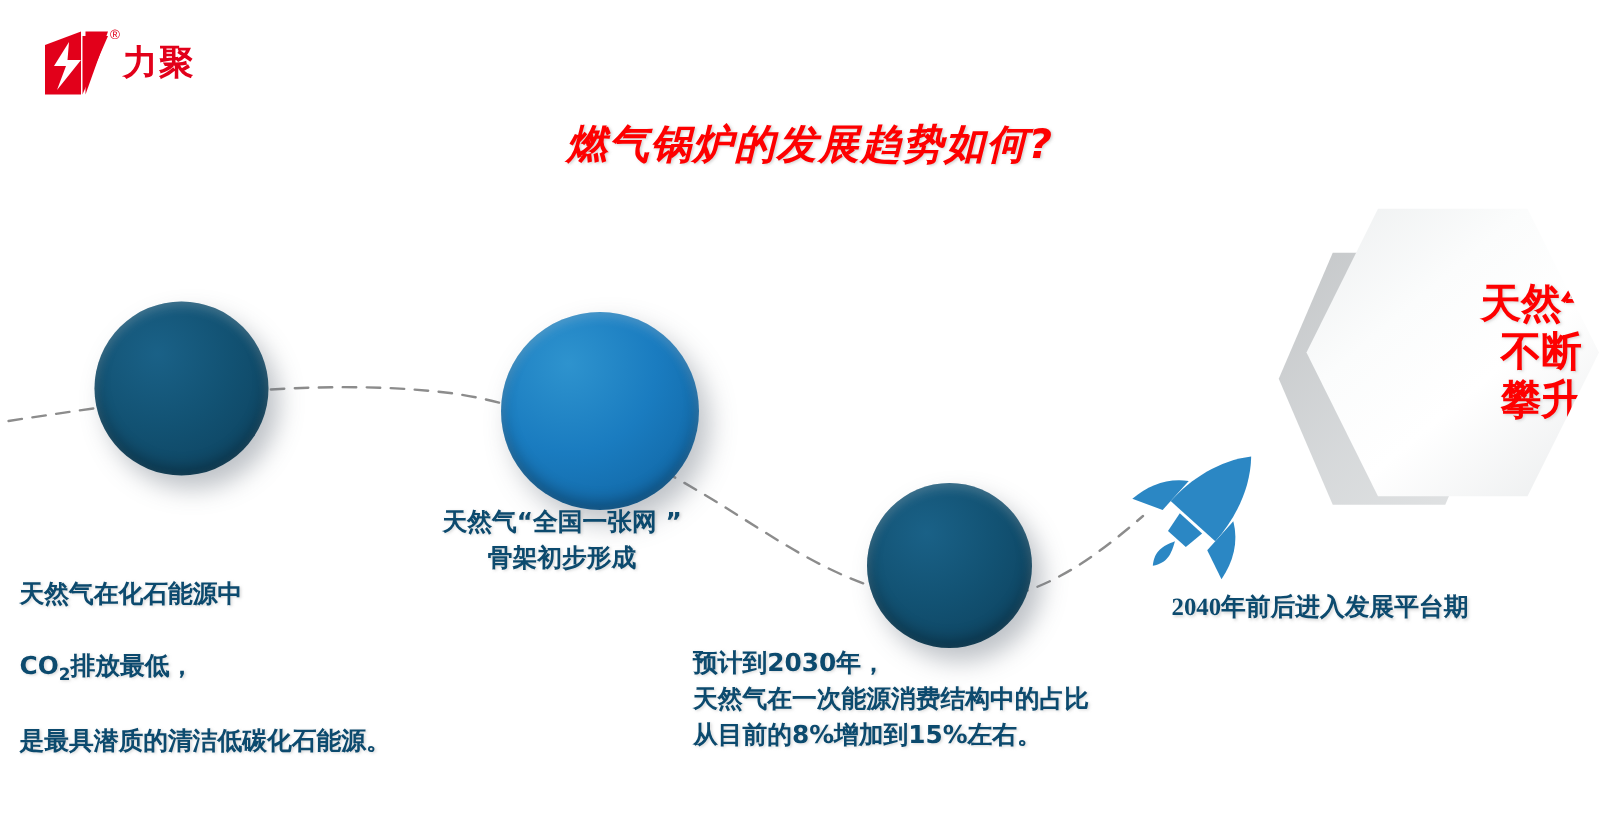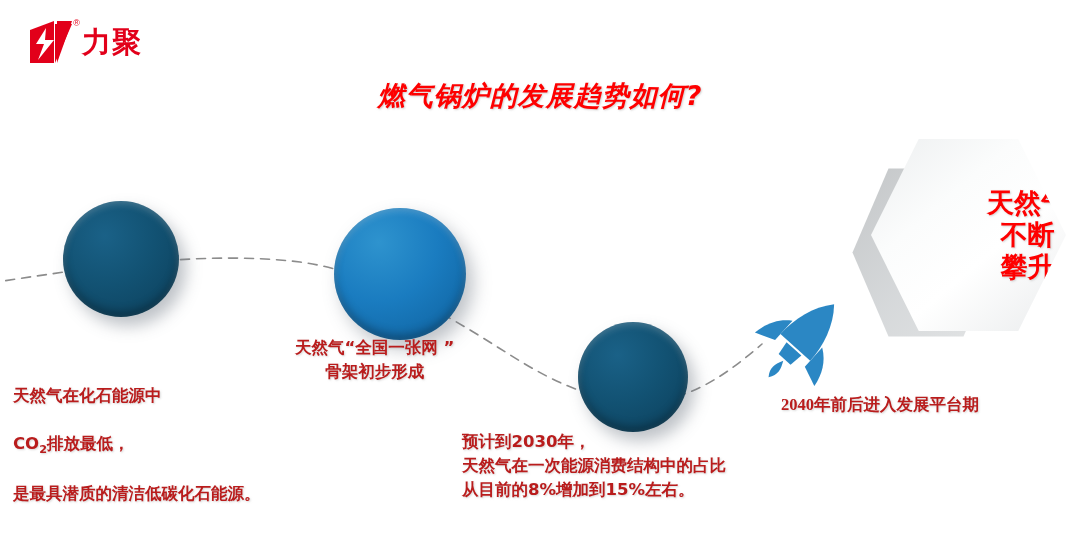--- a/index.html
+++ b/index.html
@@ -37,21 +37,21 @@
   }
   #logo-reg {
     position: absolute;
     right: -4px;
     top: -1px;
     font-size: 9px;
     color: #e2001a;
     line-height: 1;
   }
   #logo-text {
-    font-size: 29px;
+    font-size: 23px;
     font-weight: bold;
     color: #e2001a;
     letter-spacing: 1px;
     line-height: 1;
     white-space: nowrap;
     font-family: "DejaVu Sans", "Liberation Sans", sans-serif;
   }
 
   
   #title {
@@ -149,21 +149,21 @@
     text-shadow: 1px 1px 2px rgba(170,170,170,0.5);
     font-family: "DejaVu Sans", "Liberation Sans", sans-serif;
     white-space: pre-line;
   }
 
   
   .caption {
     position: absolute;
     font-size: 16.5px;
     font-weight: bold;
-    color: #b91c1c;
+    color: #0c4a6e;
     line-height: 1.45;
     text-shadow: 1px 1px 2px rgba(175,175,175,0.5);
     white-space: pre-line;
     font-family: "DejaVu Sans", "Liberation Sans", sans-serif;
   }
   #caption-1 { left: 13px;  top: 360px; }
   #caption-2 { left: 295px; top: 336px; text-align: center; }
   #caption-3 { left: 462px; top: 430px; }
   #caption-4 { left: 781px; top: 393px; font-family: Liberation Serif, serif; }
   sub { font-size: 0.68em; }

